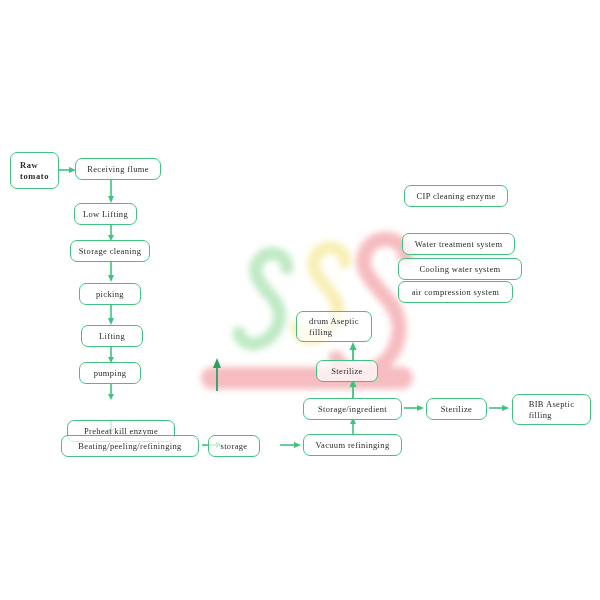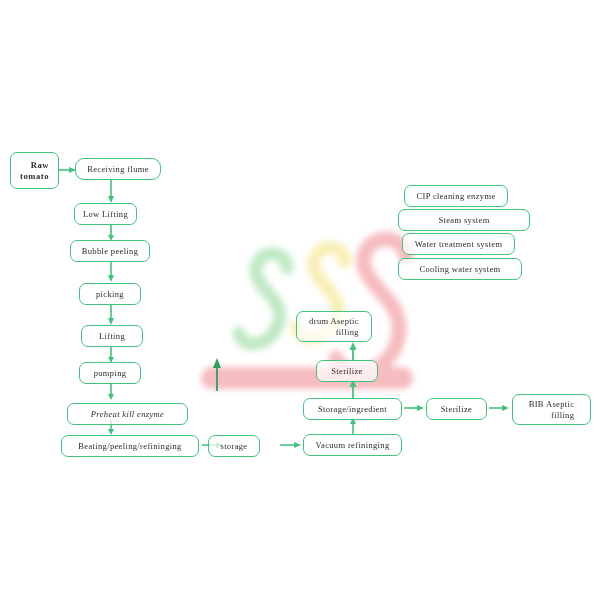--- a/index.html
+++ b/index.html
@@ -36,21 +36,21 @@
     border: 1px solid #41c27f;
     border-radius: 7px;
     background: rgba(255,255,255,0.72);
     color: #2b2b2b;
     font-size: 8.5px;
     line-height: 11px;
     letter-spacing: 0.35px;
     display: flex;
     align-items: center;
     justify-content: center;
-    text-align: right;
+    text-align: left;
     z-index: 3;
     white-space: pre-line;
     padding: 10px 3px;
   }
   .node.strong {
     font-weight: bold;
     font-size: 8.5px;
     letter-spacing: 0.6px;
   }
 
@@ -90,39 +90,39 @@
   <div class="node strong" style="left:10px; top:152px; width:49px; height:37px;">Raw
 tomato</div>
 
   <div class="arrow" style="left:59px; top:163px; width:18px; height:14px;">
     <svg width="18" height="14" viewBox="0 0 18 14">
       <line x1="0" y1="7" x2="11" y2="7" stroke="#41c27f" stroke-width="1.6"></line>
       <polygon points="17,7 10,4 10,10" fill="#41c27f"></polygon>
     </svg>
   </div>
 
-  <div class="node" style="left:75px; top:158px; width:86px; height:22px;border-radius:9px;">Receiving flume</div>
+  <div class="node" style="left:75px; top:158px; width:86px; height:22px;">Receiving flume</div>
 
   <div class="arrow" style="left:104px; top:180px; width:14px; height:24px;">
     <svg width="14" height="24" viewBox="0 0 14 24">
       <line x1="7" y1="0" x2="7" y2="17" stroke="#41c27f" stroke-width="1.6"></line>
       <polygon points="7,23 4,16 10,16" fill="#41c27f"></polygon>
     </svg>
   </div>
 
   <div class="node" style="left:74px; top:203px; width:63px; height:21px;">Low Lifting</div>
 
   <div class="arrow" style="left:104px; top:224px; width:14px; height:18px;">
     <svg width="14" height="18" viewBox="0 0 14 18">
       <line x1="7" y1="0" x2="7" y2="12" stroke="#41c27f" stroke-width="1.6"></line>
       <polygon points="7,17 4,11 10,11" fill="#41c27f"></polygon>
     </svg>
   </div>
 
-  <div class="node" style="left:70px; top:240px; width:80px; height:21px;">Bubble peeling</div>
+  <div class="node" style="left:70px; top:240px; width:80px; height:21px;">Storage cleaning</div>
 
   <div class="arrow" style="left:104px; top:261px; width:14px; height:22px;">
     <svg width="14" height="22" viewBox="0 0 14 22">
       <line x1="7" y1="0" x2="7" y2="15" stroke="#41c27f" stroke-width="1.6"></line>
       <polygon points="7,21 4,14 10,14" fill="#41c27f"></polygon>
     </svg>
   </div>
 
   <div class="node" style="left:79px; top:283px; width:62px; height:21px;">picking</div>
 
@@ -144,21 +144,21 @@
 
   <div class="node" style="left:79px; top:362px; width:62px; height:21px;">pumping</div>
 
   <div class="arrow" style="left:104px; top:383px; width:14px; height:18px;">
     <svg width="14" height="18" viewBox="0 0 14 18">
       <line x1="7" y1="0" x2="7" y2="12" stroke="#41c27f" stroke-width="1.6"></line>
       <polygon points="7,17 4,11 10,11" fill="#41c27f"></polygon>
     </svg>
   </div>
 
-  <div class="node" style="left:67px; top:403px; width:121px; height:21px;font-style:italic;">Preheat kill enzyme</div>
+  <div class="node" style="left:67px; top:420px; width:108px; height:21px;">Preheat kill enzyme</div>
 
   <div class="arrow" style="left:104px; top:420px; width:14px; height:16px;">
     <svg width="14" height="16" viewBox="0 0 14 16">
       <line x1="7" y1="0" x2="7" y2="10" stroke="#41c27f" stroke-width="1.6"></line>
       <polygon points="7,15 4,9 10,9" fill="#41c27f"></polygon>
     </svg>
   </div>
 
   <div class="node" style="left:61px; top:435px; width:138px; height:21px;">Beating/peeling/refininging</div>
 
@@ -229,20 +229,20 @@
 
   <div class="arrow" style="left:210px; top:358px; width:14px; height:33px;">
     <svg width="14" height="33" viewBox="0 0 14 33">
       <line x1="7" y1="33" x2="7" y2="9" stroke="#2e9e63" stroke-width="1.8"></line>
       <polygon points="7,0 3,10 11,10" fill="#2e9e63"></polygon>
     </svg>
   </div>
 
   <div class="node" style="left:404px; top:185px; width:104px; height:20px;">CIP cleaning enzyme</div>
 
-  <div class="node" style="left:398px; top:209px; width:132px; height:20px;">Steam system</div>
 
   <div class="node" style="left:398px; top:258px; width:124px; height:20px;">Cooling water system</div>
 
   <div class="node" style="left:402px; top:233px; width:113px; height:20px;">Water treatment system</div>
 
+  <div class="node" style="left:398px; top:281px; width:115px; height:20px;">air compression system</div>
 
 </div>
 
 </body></html>

